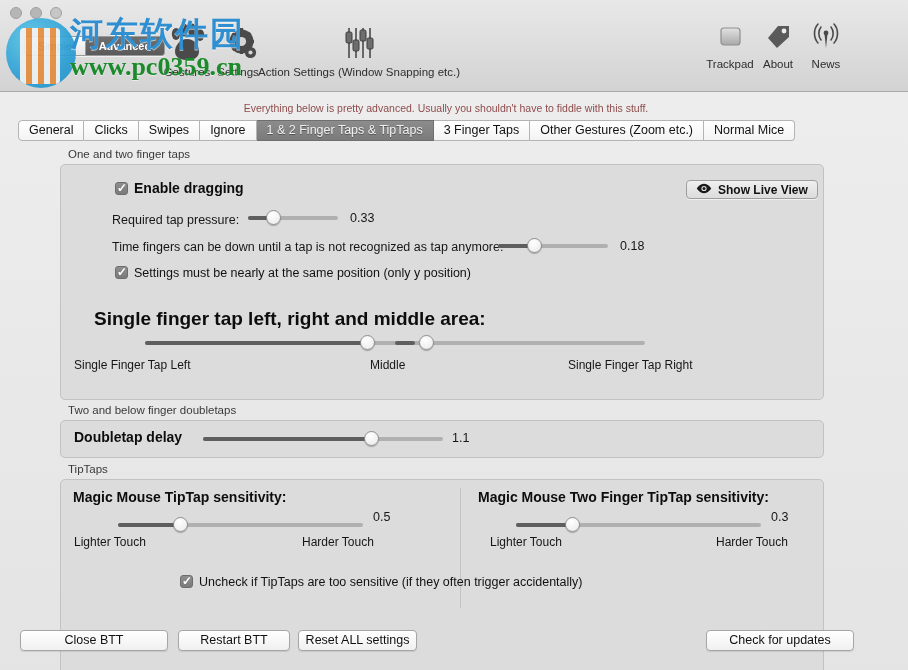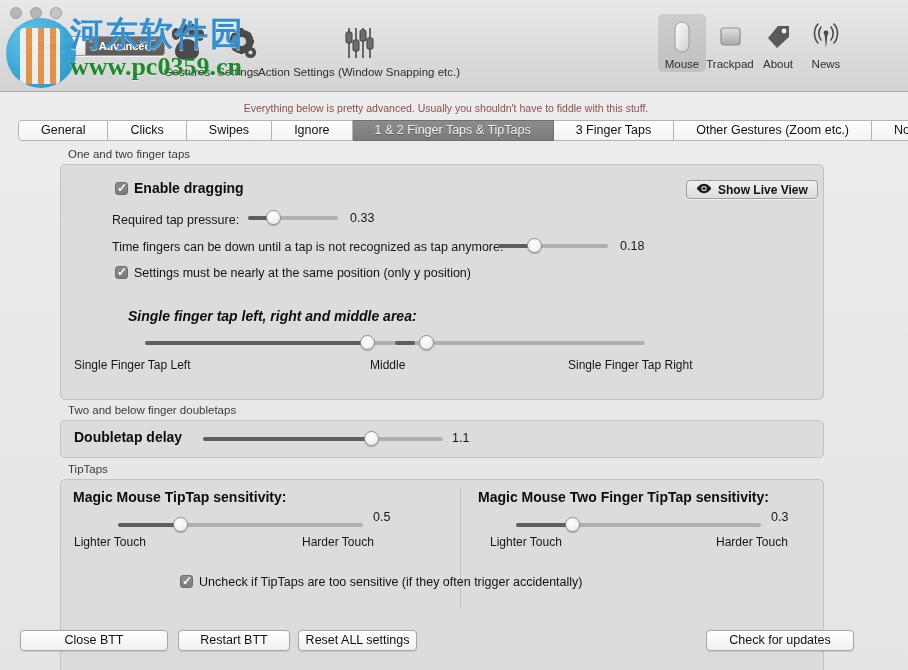--- a/index.html
+++ b/index.html
@@ -127,21 +127,21 @@
   
   #tabbar {
     position:absolute; left:30px; top:122px;
     display:flex; height:21px;
     font-size:12.5px;
   }
   #tabbar .tab {
     background: linear-gradient(#ffffff,#f3f3f3);
     border:1px solid #b4b4b4;
     border-left:none;
-    padding: 0 22px; line-height:19px;
+    padding: 0 10px; line-height:19px;
     color:#121212; white-space:nowrap;
   }
   #tabbar .tab:first-child { border-left:1px solid #b4b4b4; border-radius:4px 0 0 4px; }
   #tabbar .tab:last-child { border-radius:0 4px 4px 0; }
   #tabbar .tab.sel {
     background: linear-gradient(#8c8c8c,#7b7b7b);
     color:#f2f2f2;
     border-color:#6f6f6f;
     text-shadow: 0 1px 0 rgba(0,0,0,.35);
   }
@@ -285,34 +285,20 @@
             <circle cx="23.5" cy="19.5" r="4.6" fill="#d6d6d6"></circle>
             <circle cx="32.5" cy="30.5" r="5.6" fill="#4a4a4a"></circle>
             <circle cx="32.5" cy="30.5" r="2.1" fill="#d6d6d6"></circle>
           </g>
         </svg>
       </span>
       <span class="lbl">Settings</span>
     </div>
 
     <div id="rightgroup">
-      <div class="ritem sel">
-        <span class="g">
-          <svg width="26" height="40" viewBox="0 0 26 40">
-            <rect x="6" y="4" width="14" height="30" rx="7" fill="url(#mg)" stroke="#9a9a9a" stroke-width="1"></rect>
-            <defs>
-                <linearGradient id="mg" x1="0" y1="0" x2="1" y2="1">
-              <stop offset="0" stop-color="#ffffff"></stop>
-                  <stop offset="1" stop-color="#cfcfcf"></stop>
-            </linearGradient>
-              </defs>
-          </svg>
-        </span>
-        <span class="l">Mouse</span>
-      </div>
       <div class="ritem">
         <span class="g">
           <svg width="26" height="40" viewBox="0 0 26 40">
             <rect x="4" y="10" width="19" height="17" rx="3" fill="url(#tg)" stroke="#8f8f8f" stroke-width="1.2"></rect>
             <defs>
                 <linearGradient id="tg" x1="0" y1="0" x2="0" y2="1">
               <stop offset="0" stop-color="#e2e2e2"></stop>
                   <stop offset="1" stop-color="#a9a9a9"></stop>
             </linearGradient>
               </defs>
@@ -399,21 +385,21 @@
       <div class="strack"></div>
       <div class="sfill" style="width:36px;"></div>
       <div class="sknob" style="left:36px;"></div>
     </div>
     <div class="sval" style="left:620px; top:147px;">0.18</div>
 
     <div style="position:absolute; left:115px; top:174px; font-size:12.5px; color:#111;">
       <span class="cb"></span><span>Settings must be nearly at the same position (only y position)</span>
     </div>
 
-    <div class="blabel" style="left:128px; top:216px; font-size:14px;font-style:italic;">Single finger tap left, right and middle area:</div>
+    <div class="blabel" style="left:94px; top:216px; font-size:19px;">Single finger tap left, right and middle area:</div>
 
     <div class="slider" style="left:145px; top:243px; width:500px;">
       <div class="strack"></div>
       <div class="sfill" style="width:222px;"></div>
       <div class="sfill" style="left:250px; width:20px;"></div>
       <div class="sknob" style="left:222px;"></div>
       <div class="sknob" style="left:281px;"></div>
     </div>
     <div class="slabel" style="left:74px; top:266px; font-size:12px;">Single Finger Tap Left</div>
     <div class="slabel" style="left:370px; top:266px; font-size:12px;">Middle</div>

